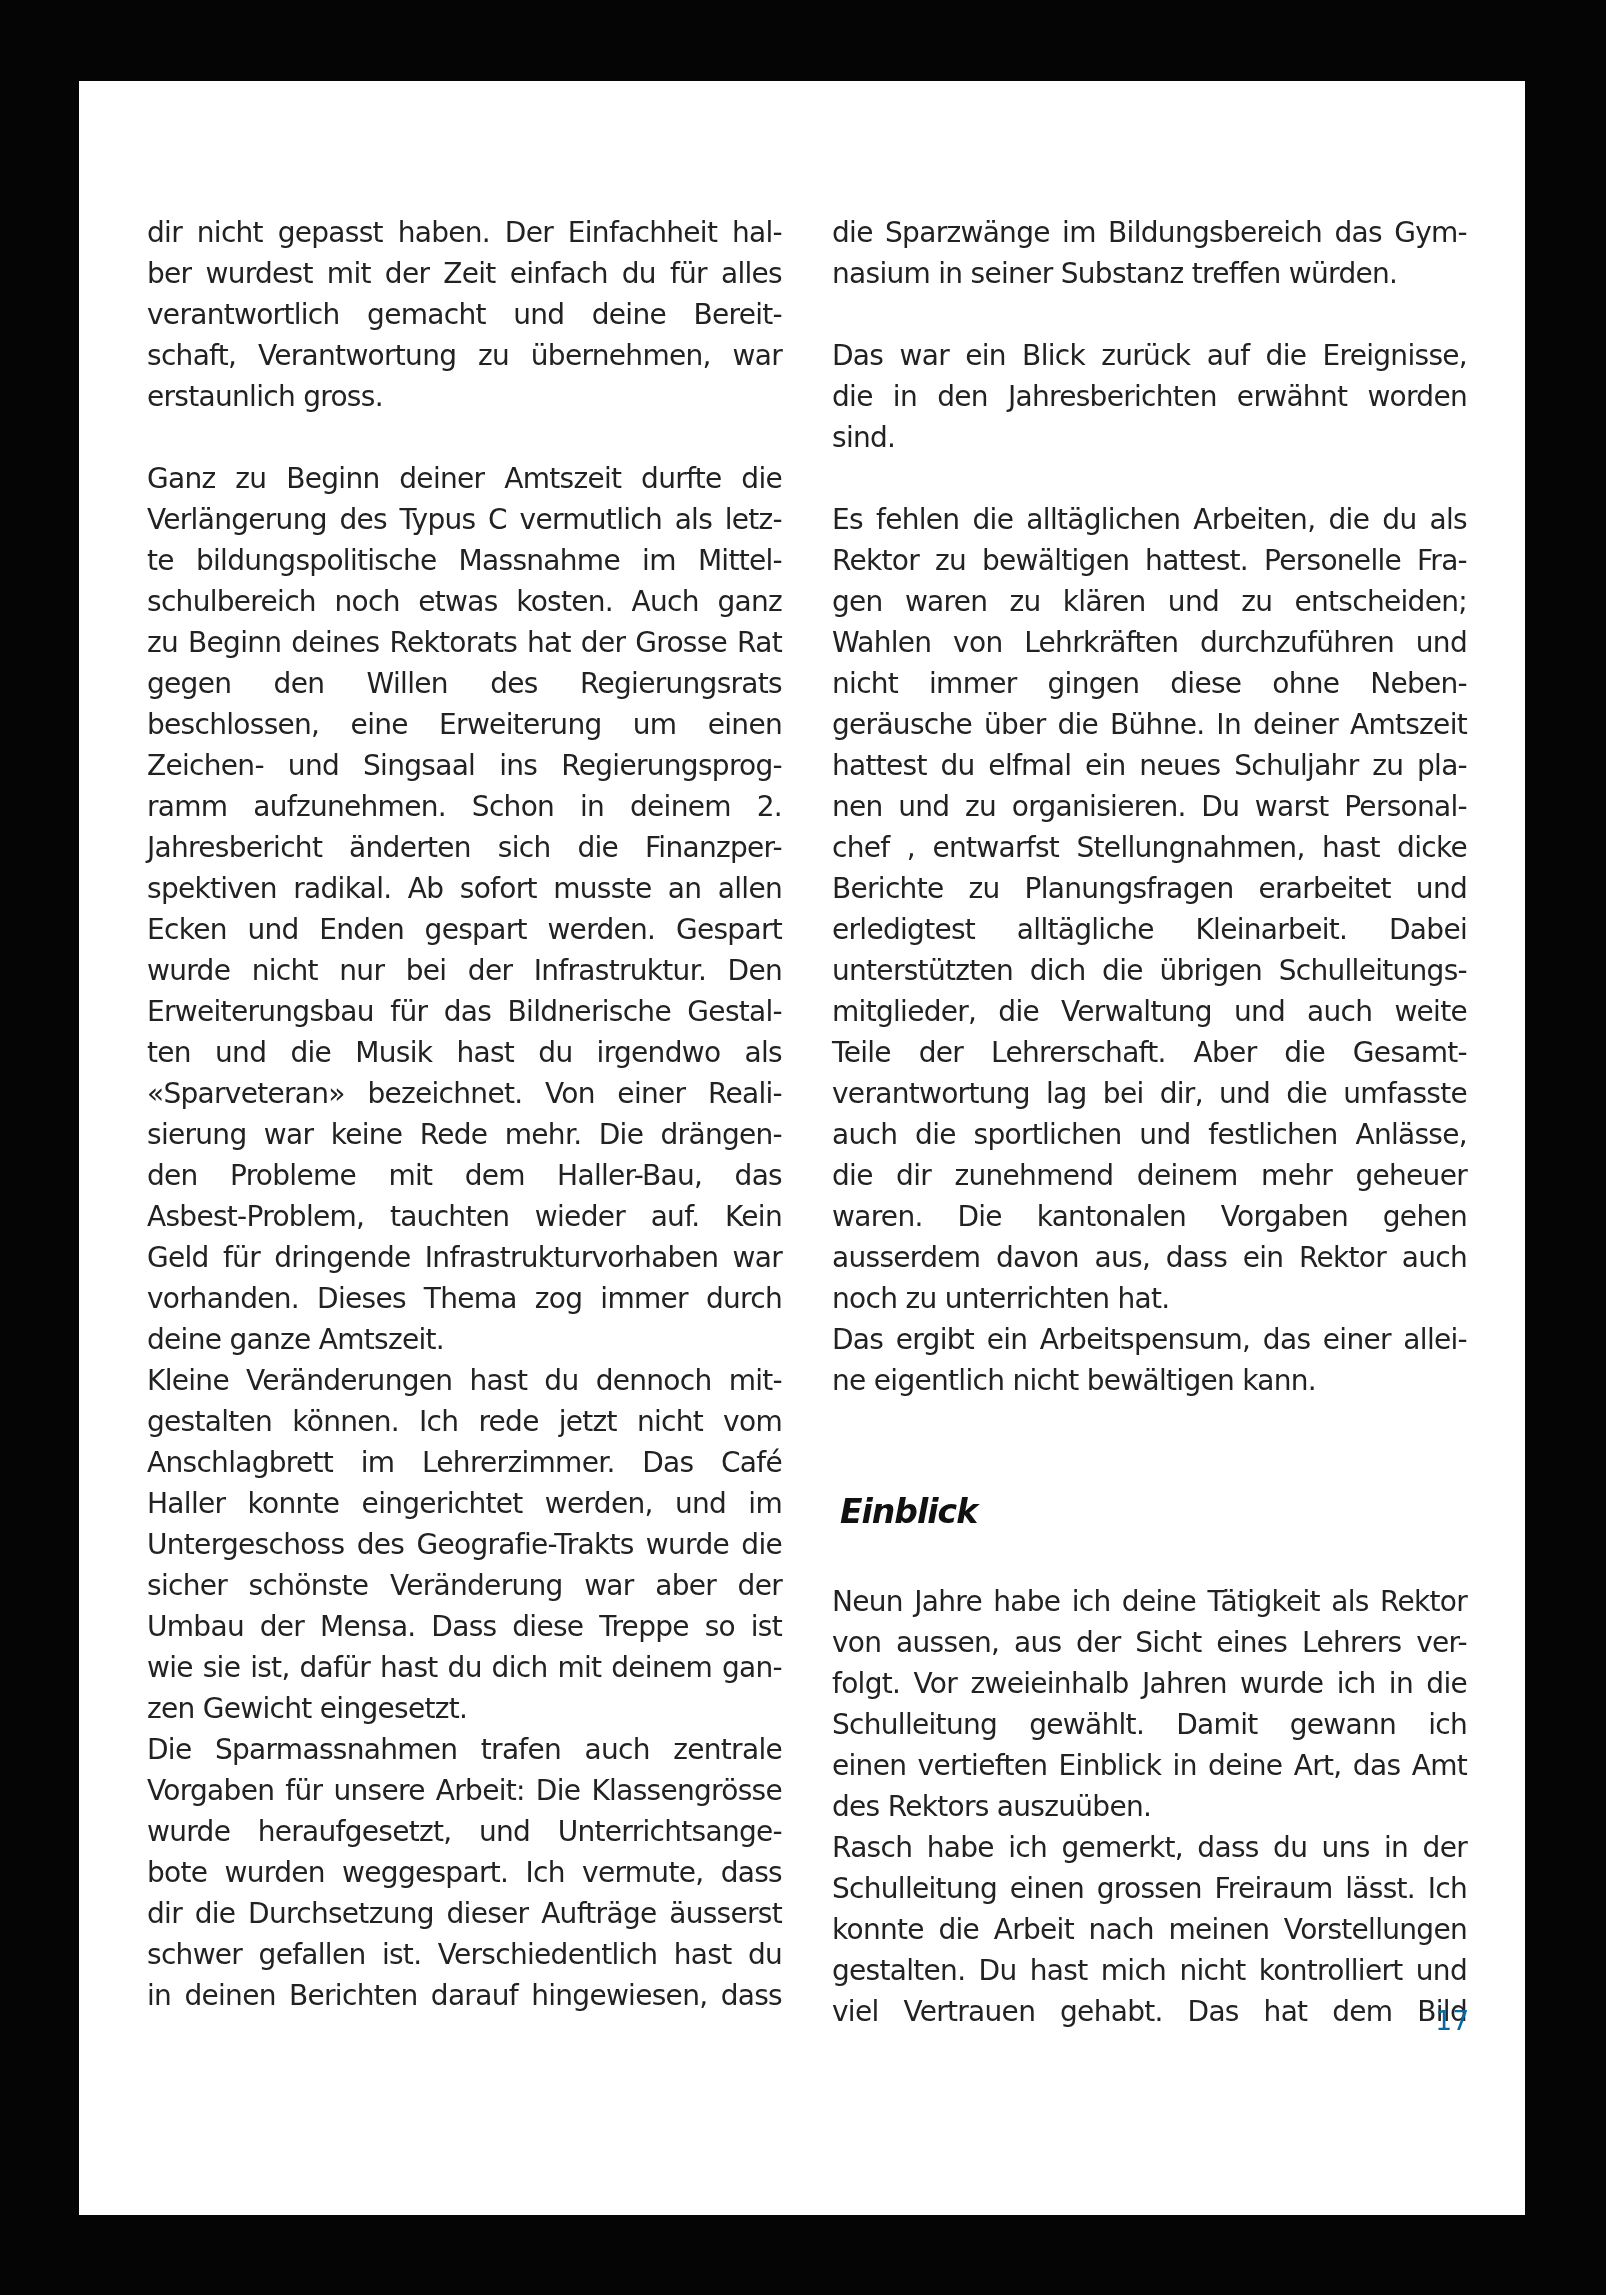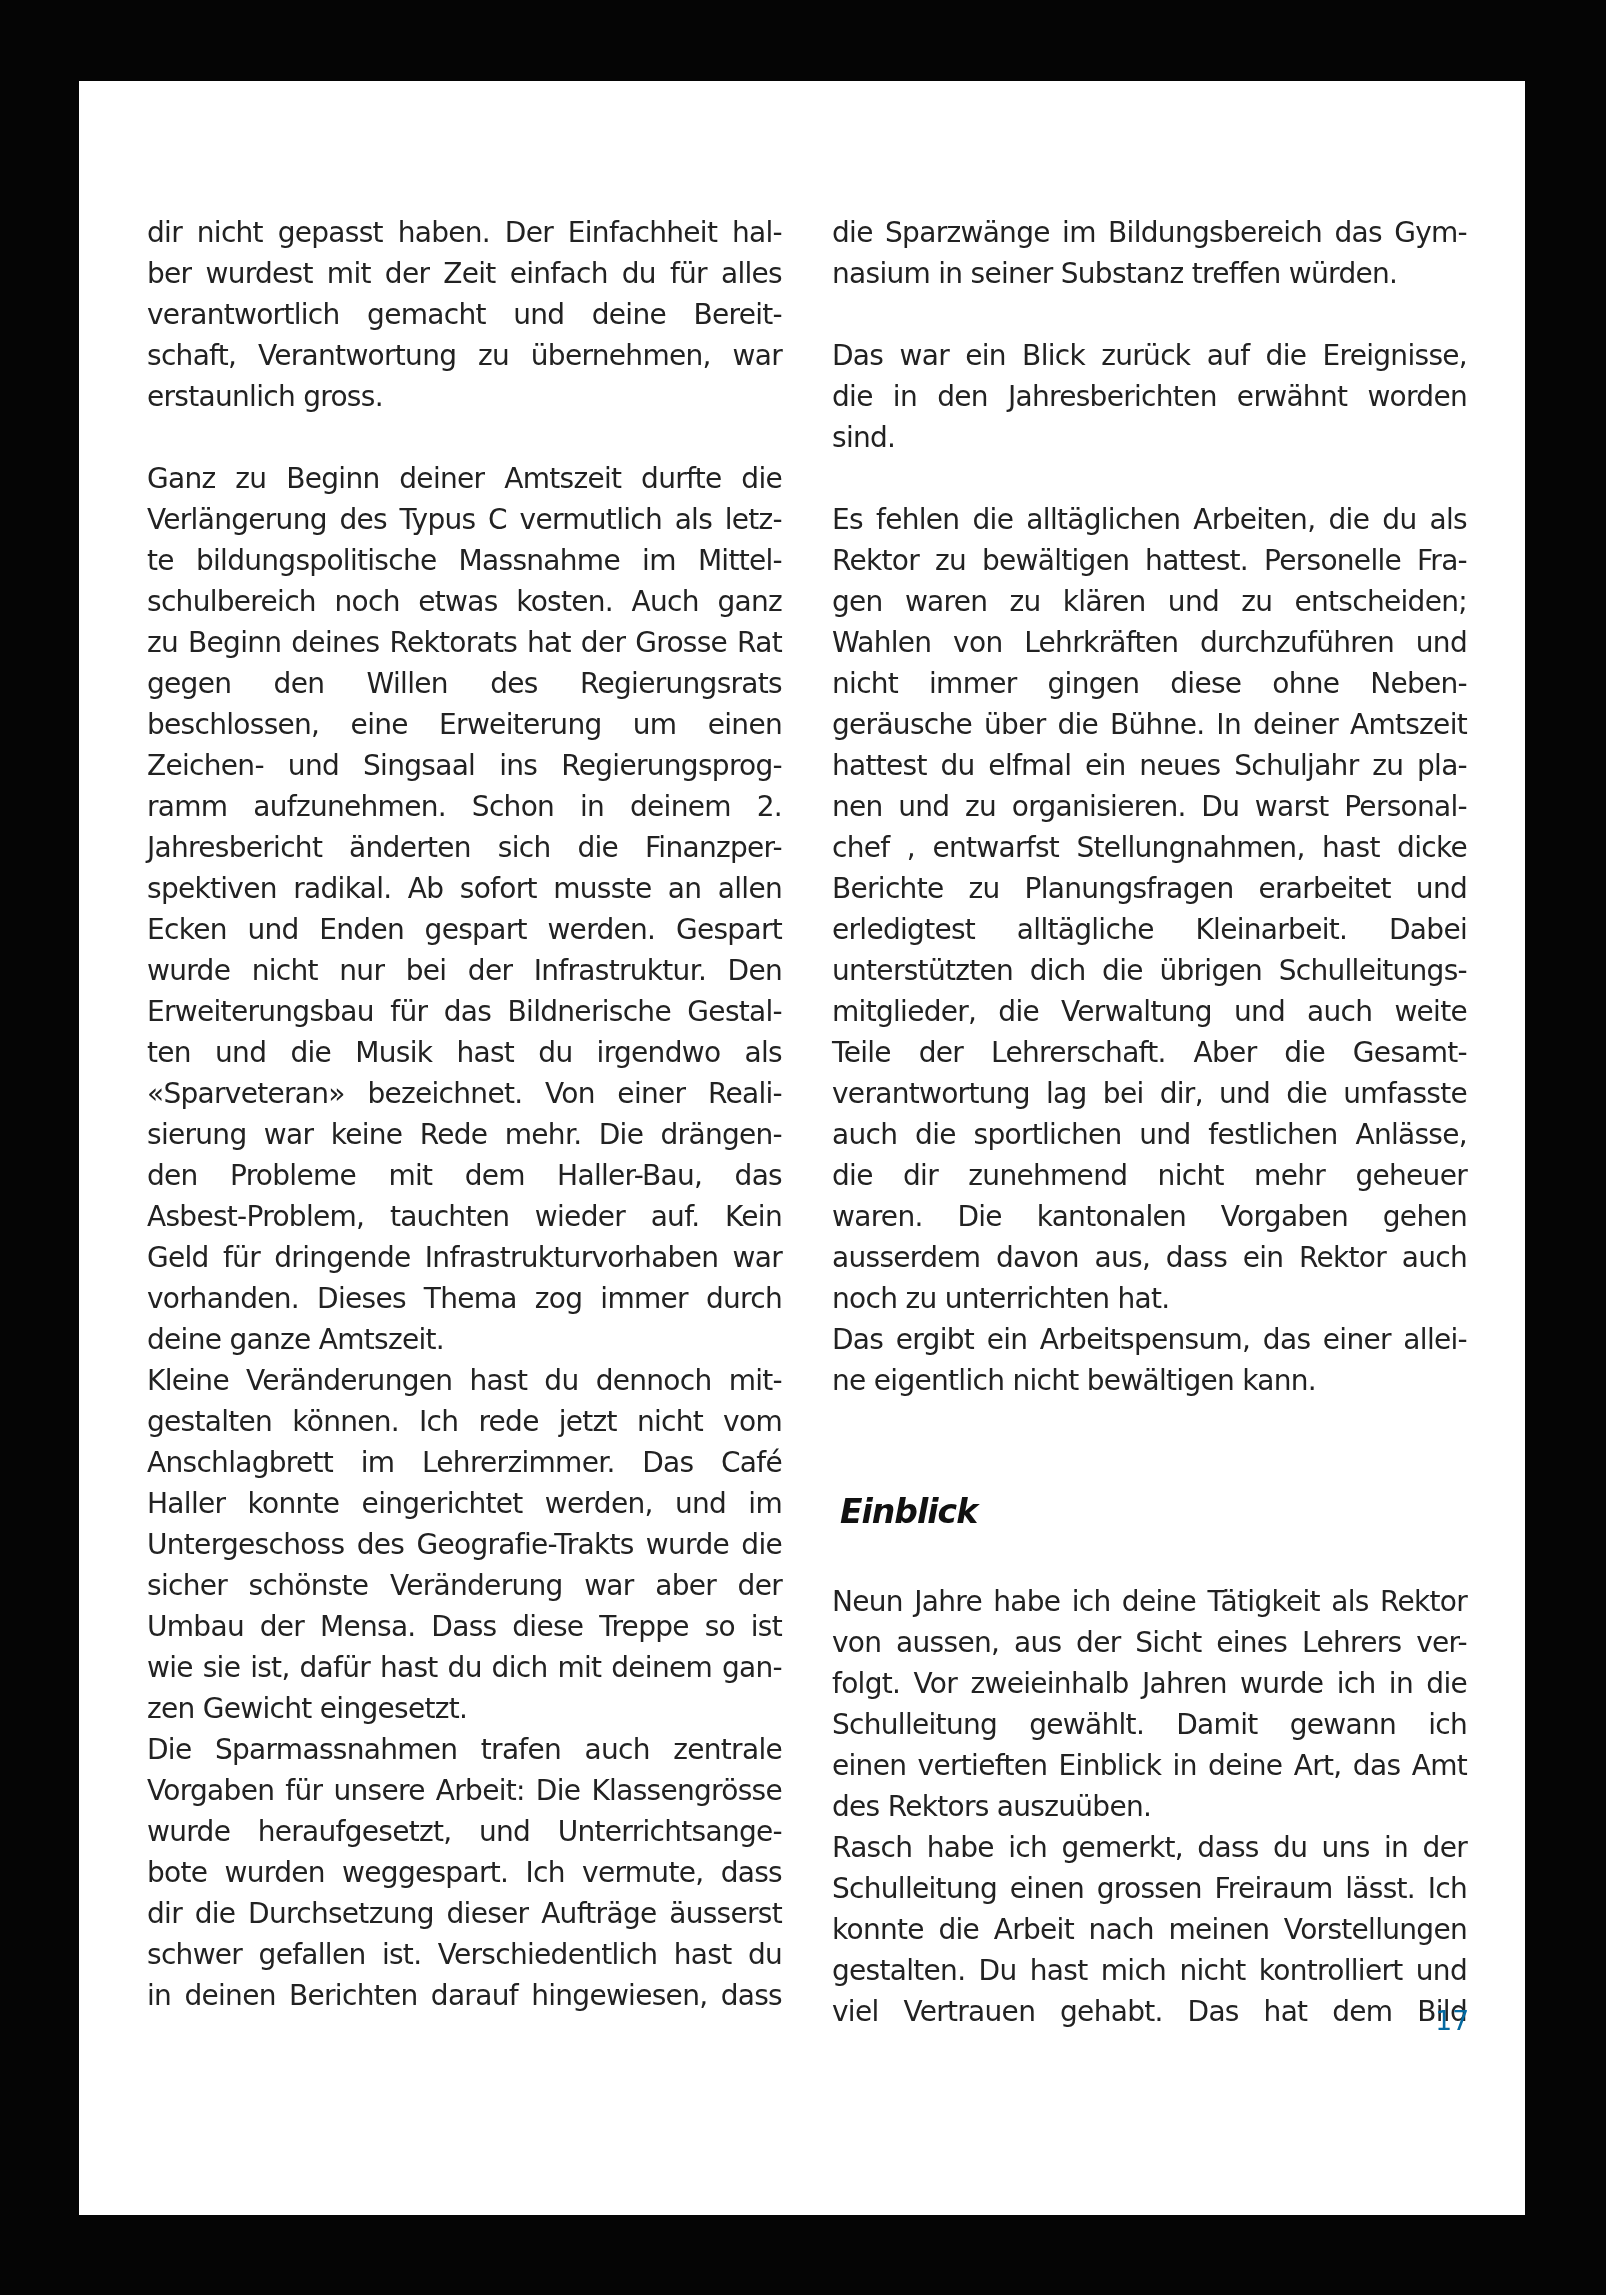--- a/index.html
+++ b/index.html
@@ -158,21 +158,21 @@
       <span class="ln">hattest du elfmal ein neues Schuljahr zu pla-</span>
       <span class="ln">nen und zu organisieren. Du warst Personal-</span>
       <span class="ln">chef , entwarfst Stellungnahmen, hast dicke</span>
       <span class="ln">Berichte zu Planungsfragen erarbeitet und</span>
       <span class="ln">erledigtest alltägliche Kleinarbeit. Dabei</span>
       <span class="ln">unterstützten dich die übrigen Schulleitungs-</span>
       <span class="ln">mitglieder, die Verwaltung und auch weite</span>
       <span class="ln">Teile der Lehrerschaft. Aber die Gesamt-</span>
       <span class="ln">verantwortung lag bei dir, und die umfasste</span>
       <span class="ln">auch die sportlichen und festlichen Anlässe,</span>
-      <span class="ln">die dir zunehmend nicht mehr geheuer</span>
+      <span class="ln">die dir zunehmend deinem mehr geheuer</span>
       <span class="ln">waren. Die kantonalen Vorgaben gehen</span>
       <span class="ln">ausserdem davon aus, dass ein Rektor auch</span>
       <span class="ln last">noch  zu unterrichten hat.</span>
     </p>
 
     <p class="para">
       <span class="ln">Das ergibt ein Arbeitspensum, das einer allei-</span>
       <span class="ln last">ne eigentlich nicht bewältigen kann.</span>
     </p>
     <div class="gap-lg"></div>

